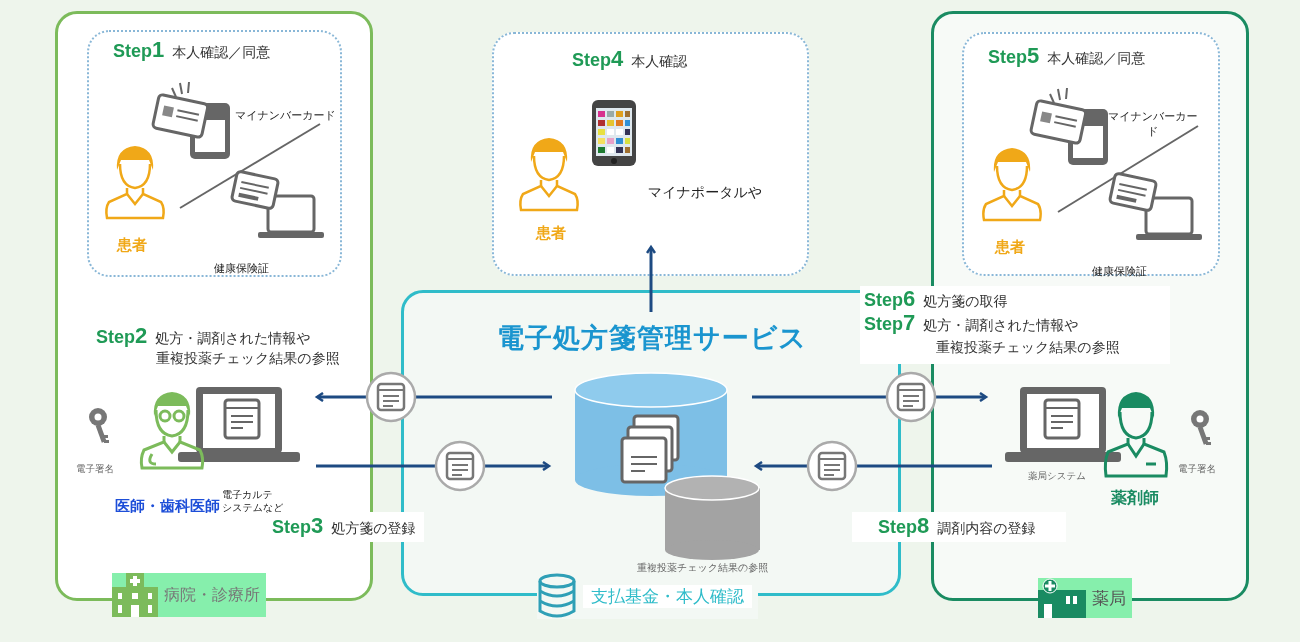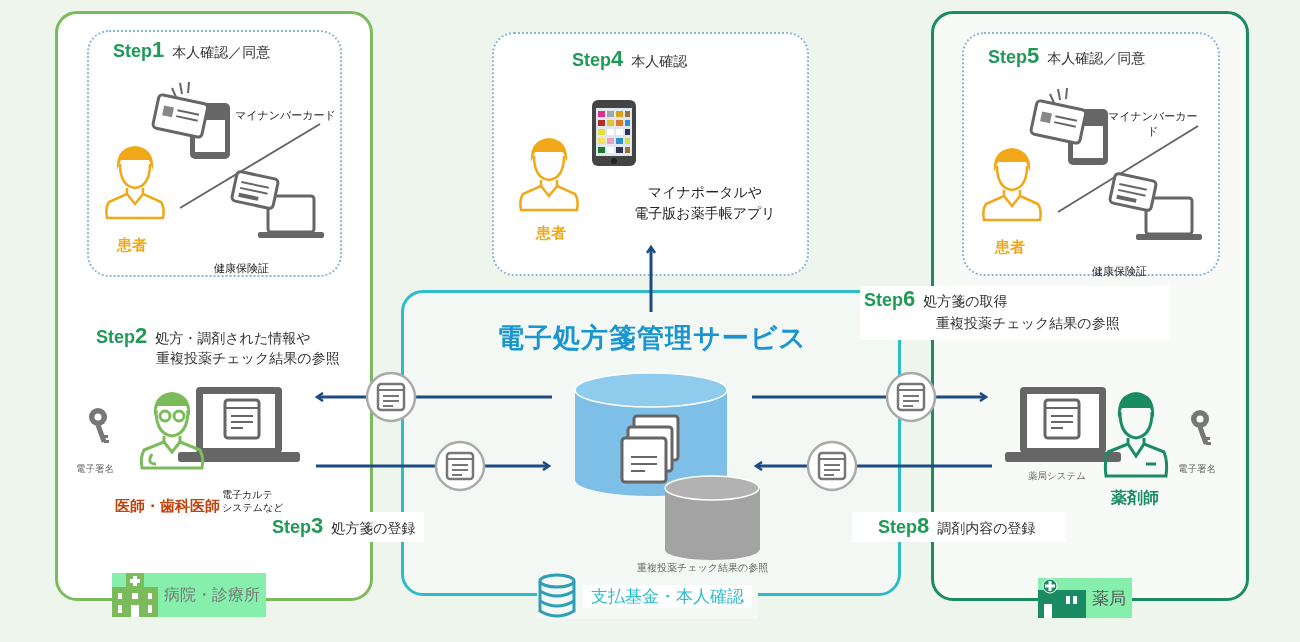--- a/index.html
+++ b/index.html
@@ -270,21 +270,20 @@
 <div class="small" style="left:235px;top:92px">マイナンバーカード</div>
 <div class="small" style="left:214px;top:245px">健康保険証</div>
 <div class="patient-label" style="left:117px;top:236px">患者</div>
 
 <div class="step" style="left:572px;top:49px">
   <span class="lbl">Step</span><span class="num">4</span><span>本人確認</span>
 </div>
 <div class="patient-label" style="left:536px;top:224px">患者</div>
 <div class="abs" style="left:615px;top:182px;font-size:14px;text-align:center;width:180px;line-height:21px;color:#222">
   <div>マイナポータルや</div>
-  <div>電子版お薬手帳アプリ</div>
 </div>
 
 <div class="step" style="left:988px;top:46px">
   <span class="lbl">Step</span><span class="num">5</span><span>本人確認／同意</span>
 </div>
 <div class="small" style="left:1108px;top:93px;text-align:center;line-height:15px">
   <div>マイナンバーカー</div>
   <div>ド</div>
 </div>
 <div class="small" style="left:1092px;top:248px">健康保険証</div>
@@ -292,29 +291,30 @@
 
 <div class="step whitebg" style="left:90px;top:322px;padding:4px 14px 4px 6px">
   <span class="lbl">Step</span><span class="num">2</span><span>処方・調剤された情報や</span>
   <div style="padding-left:60px">重複投薬チェック結果の参照</div>
 </div>
 
 <div id="svc-title" class="abs">電子処方箋管理サービス</div>
 
 <div class="step whitebg" style="left:860px;top:286px;padding:2px 50px 6px 4px;line-height:22px">
   <div><span class="lbl">Step</span><span class="num">6</span><span>処方箋の取得</span></div>
+  <div><span class="lbl">Step</span><span class="num">7</span><span>処方・調剤された情報や</span></div>
   <div style="padding-left:72px">重複投薬チェック結果の参照</div>
 </div>
 
 <div class="tiny" style="left:76px;top:463px">電子署名</div>
 <div class="small" style="left:222px;top:472px;font-size:10px;line-height:13px">
   <div>電子カルテ</div>
   <div>システムなど</div>
 </div>
-<div class="abs" style="left:115px;top:497px;color:#c2410c;font-weight:bold;font-size:15px;white-space:nowrap">医師・歯科医師</div>
+<div class="abs" style="left:115px;top:497px;color:#1d4ed8;font-weight:bold;font-size:15px;white-space:nowrap">医師・歯科医師</div>
 
 <div class="step whitebg" style="left:268px;top:512px;padding:4px 8px 4px 4px">
   <span class="lbl">Step</span><span class="num">3</span><span>処方箋の登録</span>
 </div>
 
 <div class="tiny" style="left:1028px;top:470px">薬局システム</div>
 <div class="tiny" style="left:1178px;top:463px">電子署名</div>
 <div class="abs" style="left:1111px;top:488px;color:#1a8b62;font-weight:bold;font-size:16px">薬剤師</div>
 
 <div class="step whitebg" style="left:852px;top:512px;padding:4px 30px 4px 26px">

